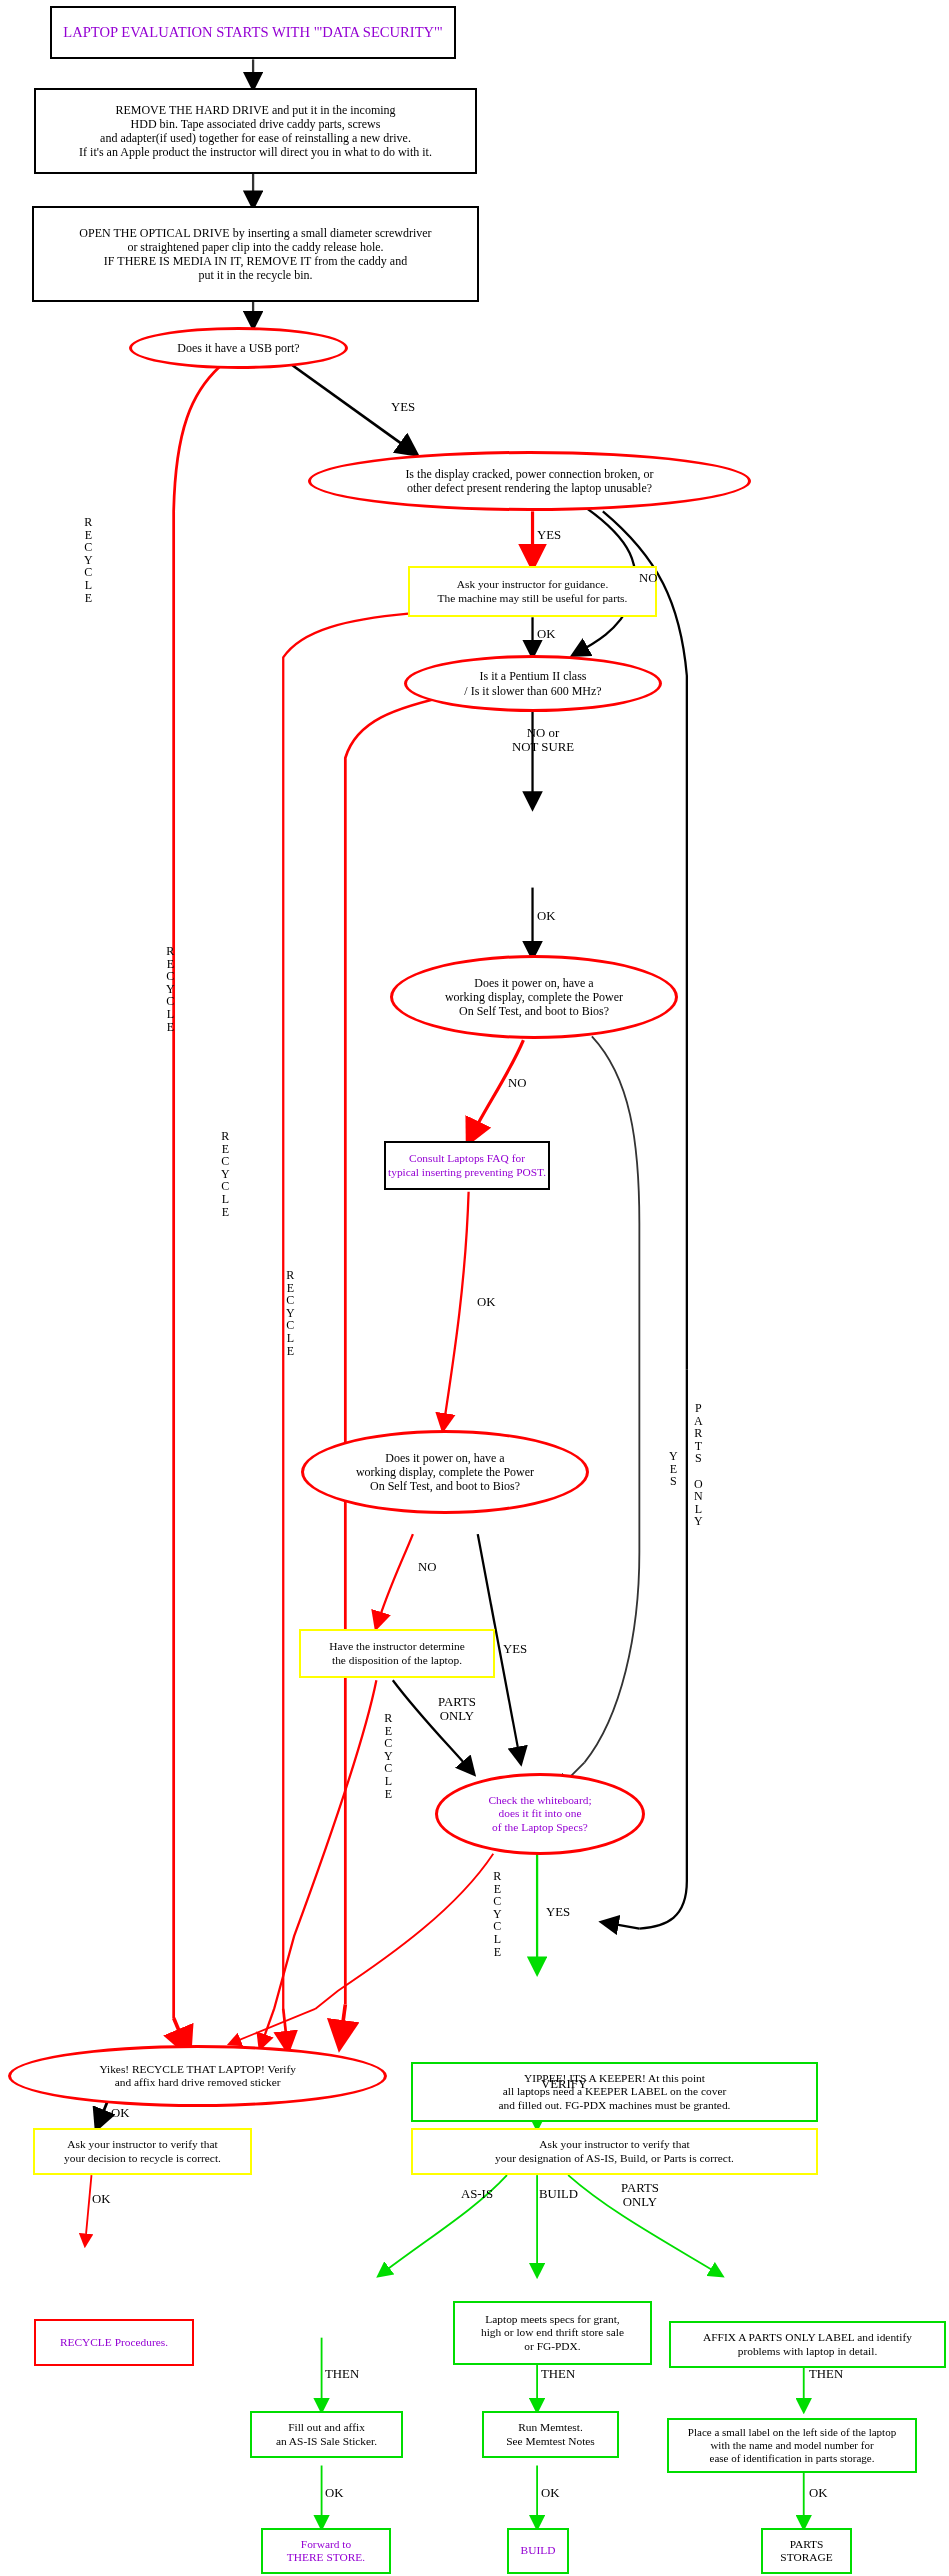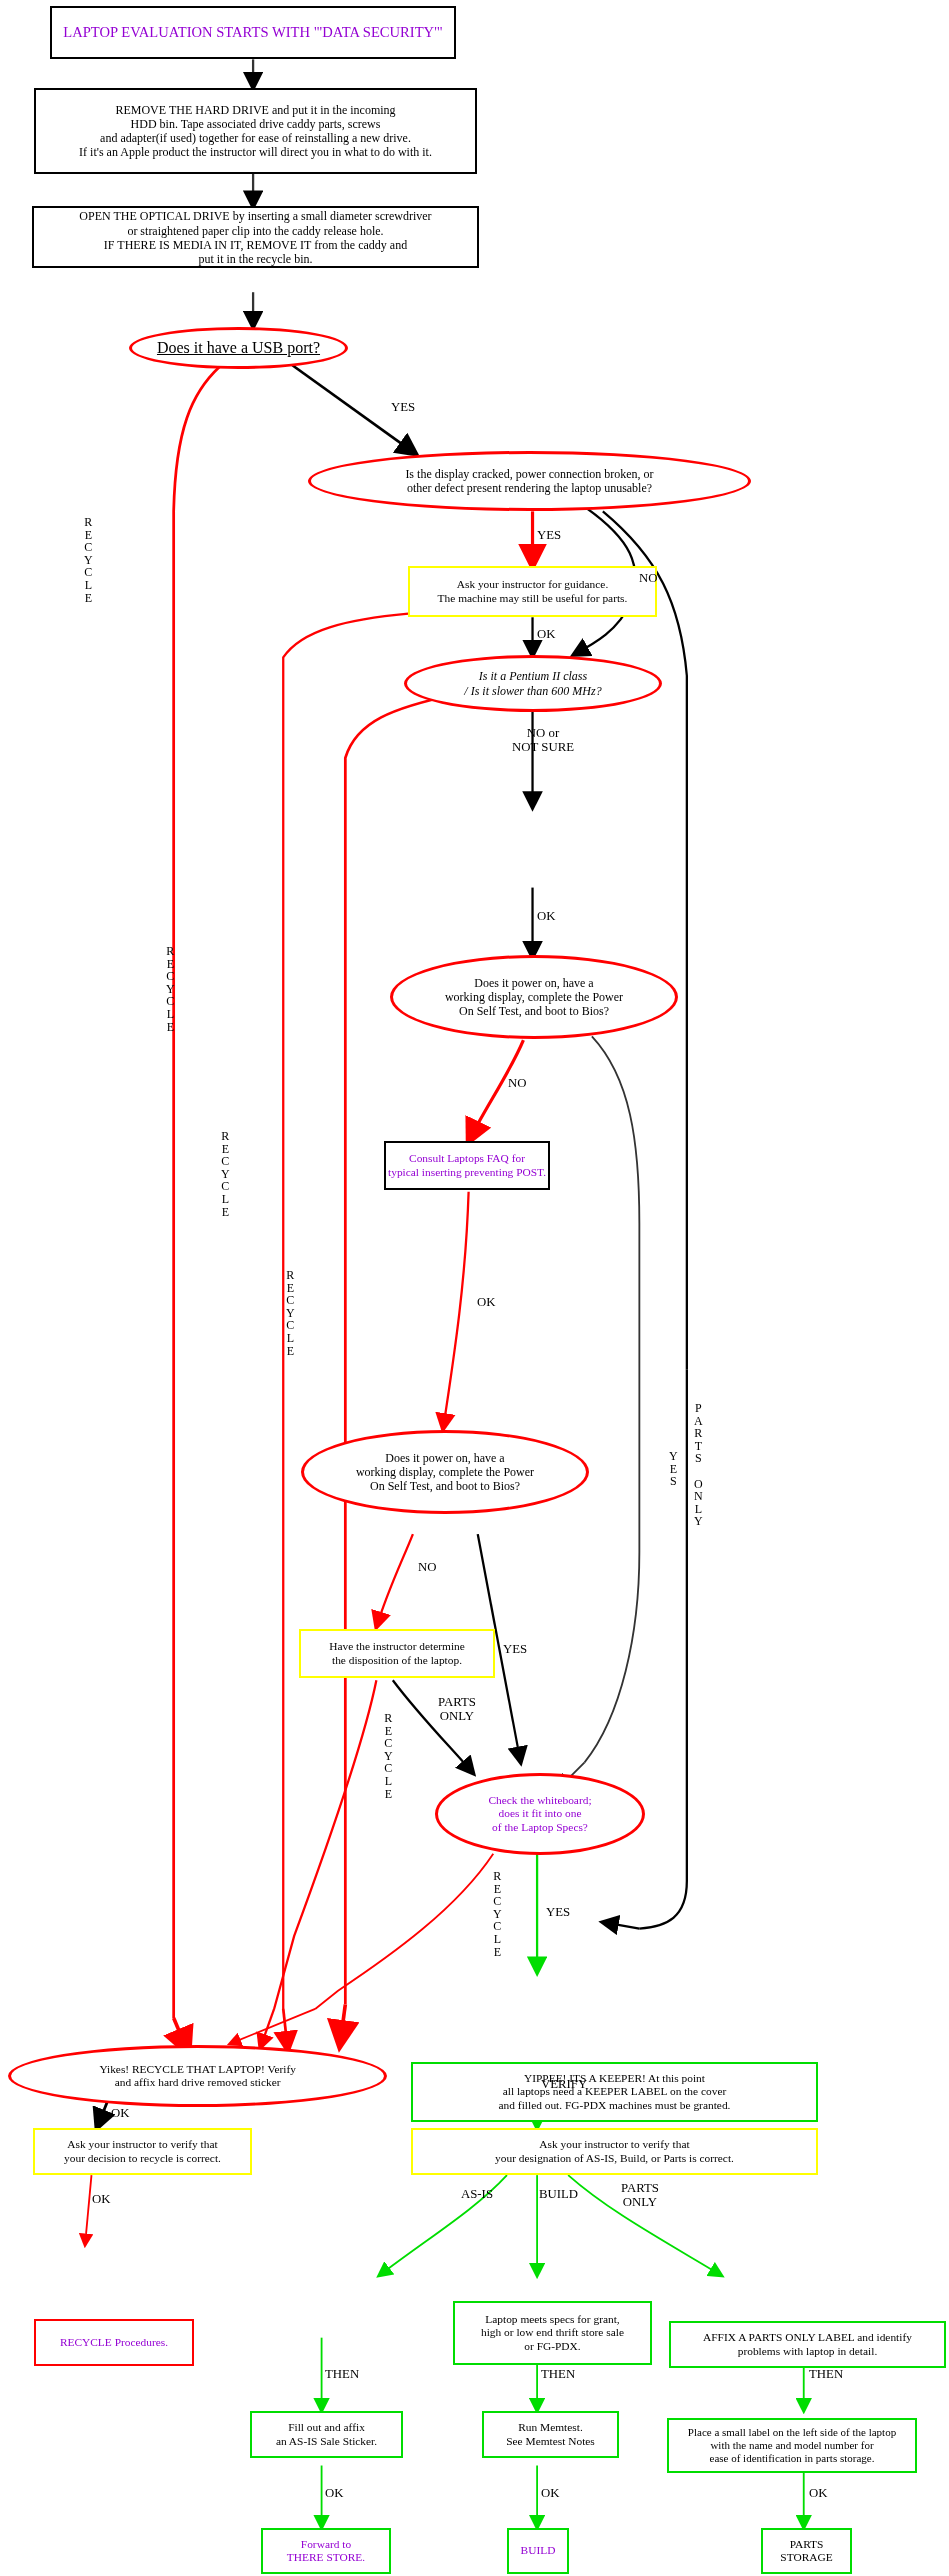--- a/index.html
+++ b/index.html
@@ -120,43 +120,43 @@
     <span class="txt purple" style="font-size:14.6px;">LAPTOP EVALUATION STARTS WITH "'DATA SECURITY'"</span>
   </div>
 
   <div class="node box thick" style="left:34px;top:88px;width:443px;height:86px;">
     <span class="txt black" style="font-size:12px;">REMOVE THE HARD DRIVE and put it in the incoming
 HDD bin. Tape associated drive caddy  parts, screws
 and adapter(if used) together for ease of reinstalling a new drive.
 If it's an Apple product the instructor will direct you in what to do with it.</span>
   </div>
 
-  <div class="node box thick" style="left:32px;top:206px;width:447px;height:62px;align-items:flex-end;">
+  <div class="node box thick" style="left:32px;top:206px;width:447px;height:96px;">
     <span class="txt black" style="font-size:12px;">OPEN THE OPTICAL DRIVE by inserting a small diameter screwdriver
 or straightened paper clip into the caddy release hole.
 IF THERE IS MEDIA IN IT, REMOVE IT from the caddy and
 put it in the recycle bin.</span>
   </div>
 
   <div class="node ell" style="left:129px;top:327px;width:219px;height:42px;">
-    <span class="txt black" style="font-size:16px;text-decoration:underline;">Does it have a USB port?</span>
+    <span class="txt black" style="font-size:12px;">Does it have a USB port?</span>
   </div>
 
   <div class="node ell" style="left:308px;top:451px;width:443px;height:60px;">
     <span class="txt black" style="font-size:12px;">Is the display cracked, power connection broken, or
 other defect present rendering the laptop unusable?</span>
   </div>
 
   <div class="node box yellow" style="left:408px;top:566px;width:249px;height:51px;">
     <span class="txt black" style="font-size:11.4px;">Ask your instructor for guidance.
 The machine may still be useful for parts.</span>
   </div>
 
   <div class="node ell" style="left:404px;top:655px;width:258px;height:57px;">
-    <span class="txt black" style="font-size:12px;font-style:italic;">Is it a Pentium II class
+    <span class="txt black" style="font-size:12px;">Is it a Pentium II class
 / Is it slower than 600 MHz?</span>
   </div>
 
 
   <div class="node ell" style="left:390px;top:955px;width:288px;height:84px;">
     <span class="txt black" style="font-size:12px;">Does it power on, have a
 working display, complete the Power
 On Self Test, and boot to Bios?</span>
   </div>
 

